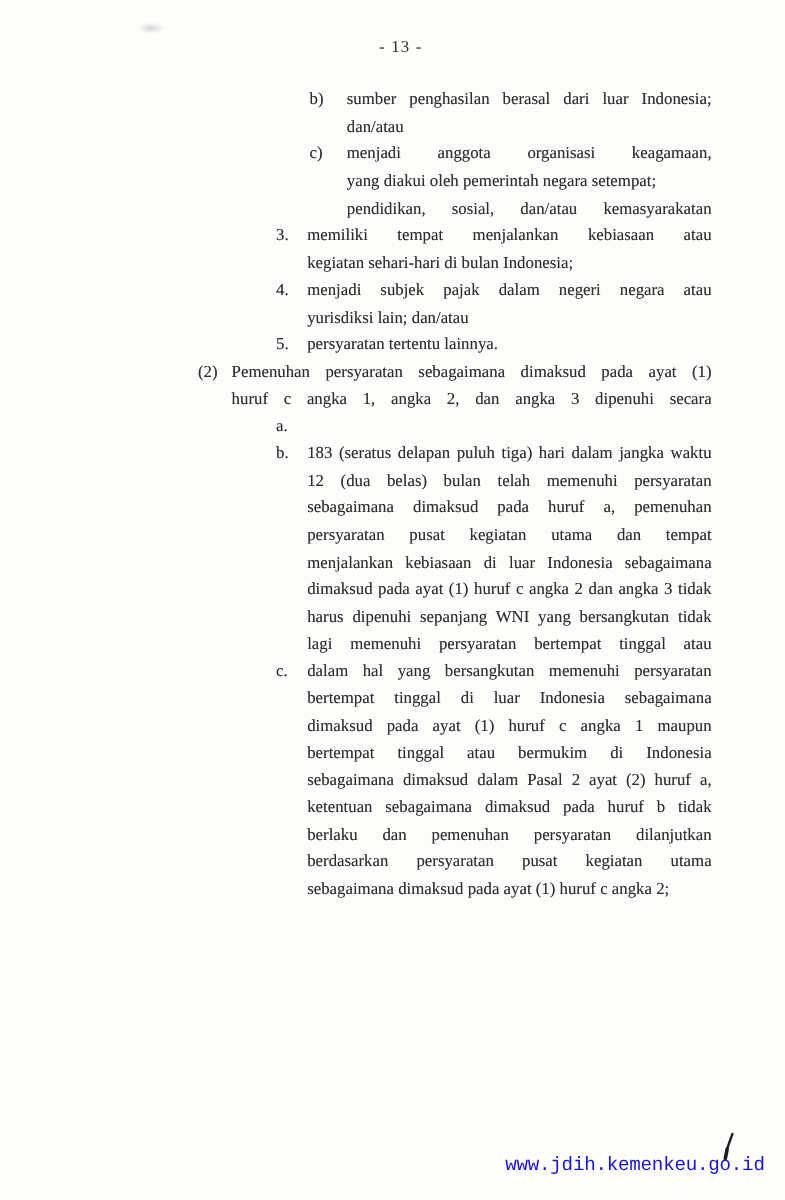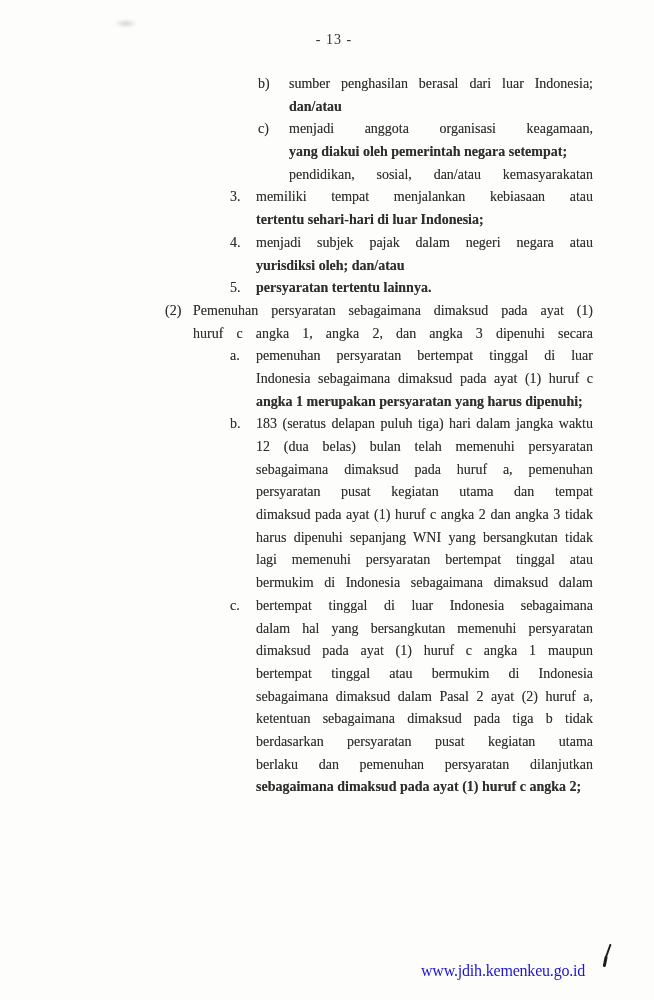--- a/index.html
+++ b/index.html
@@ -33,25 +33,25 @@
   .item.ayat  .marker{width:28px;}
   .item.num   .marker, .item.alpha .marker{width:26px;}
   .item.sub2  .marker{width:31px;}
   .text-col{flex:1 1 auto;min-width:0;}
   .line{
     font-size:14px;line-height:22.7px;height:22.7px;
     text-align:justify;text-align-last:justify;
     white-space:nowrap;
     text-shadow:0 0 .4px rgba(40,40,40,.45);
   }
-  .line.last{text-align:left;text-align-last:left;font-weight:bold;}
+  .line.last{text-align:left;text-align-last:left;}
   .marker{text-shadow:0 0 .4px rgba(40,40,40,.45);}
   .footer-link{
     position:absolute;left:421px;top:962px;
-    font-family:Liberation Serif, serif;
+    font-family:Liberation Mono, monospace;
     font-size:16px;letter-spacing:-0.2px;
     text-decoration:none;cursor:pointer;
   }
   .pen-mark{position:absolute;left:599px;top:943px;}
 </style>
 </head>
 <body>
 
 <div class="smudge"></div>
 
@@ -70,75 +70,70 @@
       <div class="text-col">
         <div class="line">menjadi anggota organisasi keagamaan,</div>
         <div class="line last">yang diakui oleh pemerintah negara setempat;</div>
         <div class="line">pendidikan, sosial, dan/atau kemasyarakatan</div>
       </div>
     </div>
     <div class="item num">
       <span class="marker">3.</span>
       <div class="text-col">
         <div class="line">memiliki tempat menjalankan kebiasaan atau</div>
-        <div class="line last">tertentu sehari-hari di luar Indonesia;</div>
+        <div class="line last">kegiatan sehari-hari di bulan Indonesia;</div>
       </div>
     </div>
     <div class="item num">
       <span class="marker">4.</span>
       <div class="text-col">
         <div class="line">menjadi subjek pajak dalam negeri negara atau</div>
-        <div class="line last">yurisdiksi oleh; dan/atau</div>
+        <div class="line last">yurisdiksi lain; dan/atau</div>
       </div>
     </div>
     <div class="item num">
       <span class="marker">5.</span>
       <div class="text-col">
         <div class="line last">persyaratan tertentu lainnya.</div>
       </div>
     </div>
     <div class="item ayat">
       <span class="marker">(2)</span>
       <div class="text-col">
         <div class="line">Pemenuhan persyaratan sebagaimana dimaksud pada ayat (1)</div>
         <div class="line">huruf c angka 1, angka 2, dan angka 3 dipenuhi secara</div>
       </div>
     </div>
     <div class="item alpha">
       <span class="marker">a.</span>
-      <div class="text-col">
-        <div class="line">pemenuhan persyaratan bertempat tinggal di luar</div>
-        <div class="line">Indonesia sebagaimana dimaksud pada ayat (1) huruf c</div>
-        <div class="line last">angka 1 merupakan persyaratan yang harus dipenuhi;</div>
-      </div>
     </div>
     <div class="item alpha">
       <span class="marker">b.</span>
       <div class="text-col">
         <div class="line">183 (seratus delapan puluh tiga) hari dalam jangka waktu</div>
         <div class="line">12 (dua belas) bulan telah memenuhi persyaratan</div>
         <div class="line">sebagaimana dimaksud pada huruf a, pemenuhan</div>
         <div class="line">persyaratan pusat kegiatan utama dan tempat</div>
+        <div class="line">menjalankan kebiasaan di luar Indonesia sebagaimana</div>
         <div class="line">dimaksud pada ayat (1) huruf c angka 2 dan angka 3 tidak</div>
         <div class="line">harus dipenuhi sepanjang WNI yang bersangkutan tidak</div>
         <div class="line">lagi memenuhi persyaratan bertempat tinggal atau</div>
-        <div class="line">bermukim di Indonesia sebagaimana dimaksud dalam</div>
       </div>
     </div>
     <div class="item alpha">
       <span class="marker">c.</span>
       <div class="text-col">
+        <div class="line">dalam hal yang bersangkutan memenuhi persyaratan</div>
         <div class="line">bertempat tinggal di luar Indonesia sebagaimana</div>
-        <div class="line">dalam hal yang bersangkutan memenuhi persyaratan</div>
         <div class="line">dimaksud pada ayat (1) huruf c angka 1 maupun</div>
         <div class="line">bertempat tinggal atau bermukim di Indonesia</div>
         <div class="line">sebagaimana dimaksud dalam Pasal 2 ayat (2) huruf a,</div>
-        <div class="line">ketentuan sebagaimana dimaksud pada tiga b tidak</div>
+        <div class="line">ketentuan sebagaimana dimaksud pada huruf b tidak</div>
+        <div class="line">berlaku dan pemenuhan persyaratan dilanjutkan</div>
         <div class="line">berdasarkan persyaratan pusat kegiatan utama</div>
-        <div class="line">berlaku dan pemenuhan persyaratan dilanjutkan</div>
         <div class="line last">sebagaimana dimaksud pada ayat (1) huruf c angka 2;</div>
       </div>
     </div>
   </div>
 
 <span class="pen-mark">
   <svg width="14" height="26" viewBox="0 0 14 26">
     <path d="M11.3 2 L7.2 13.5" stroke="#1c1c1c" stroke-width="2" fill="none" stroke-linecap="round"></path>
     <path d="M7.0 14.5 L5.4 22.5" stroke="#1c1c1c" stroke-width="3" fill="none" stroke-linecap="round"></path>
   </svg>

